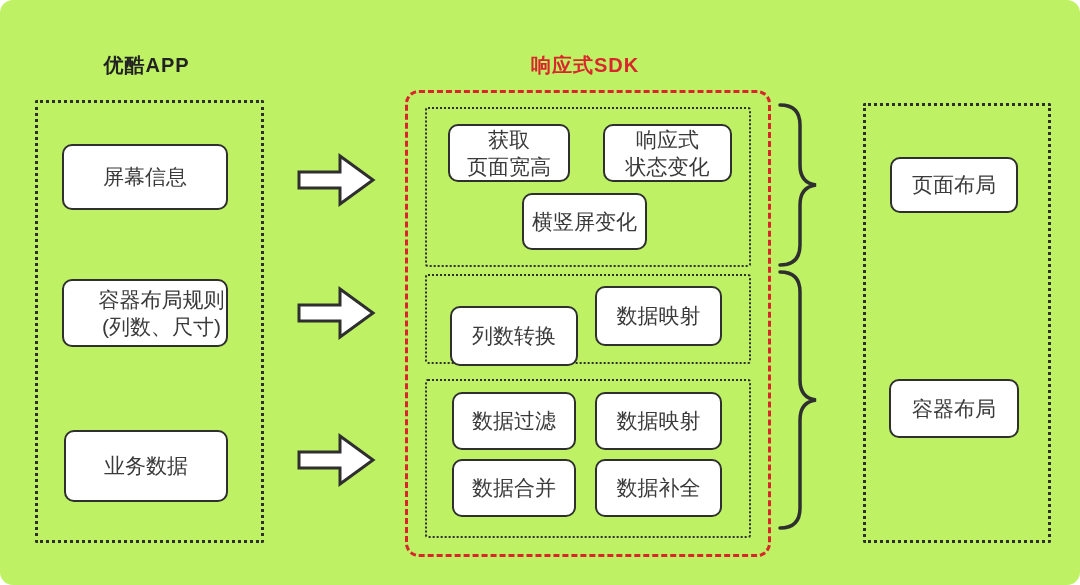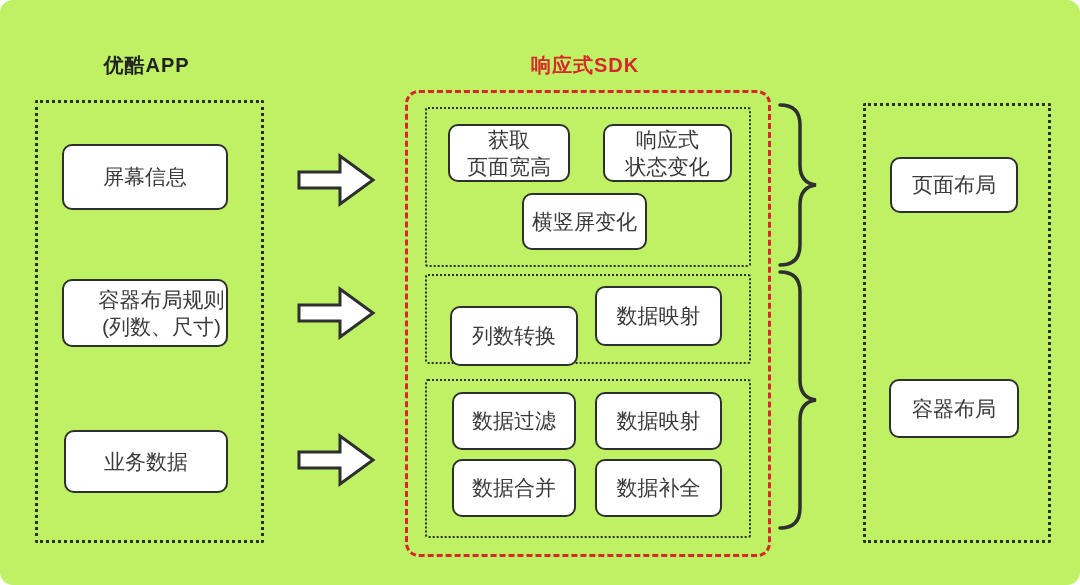--- a/index.html
+++ b/index.html
@@ -67,21 +67,21 @@
     text-align: center;
     font-size: 21px;
     line-height: 1.3;
     color: #3a3a3a;
     white-space: pre-line;
     box-sizing: border-box;
   }
   
   .b-screen   { left: 62px; top: 144px; width: 166px; height: 66px; }
   .b-rules    { left: 62px; top: 279px; width: 166px; height: 68px; padding-left: 33px; }
-  .b-biz      { left: 64px; top: 430px; width: 164px; height: 63px; }
+  .b-biz      { left: 64px; top: 430px; width: 164px; height: 72px; }
   
   .b-getsize  { left: 448px; top: 124px; width: 122px; height: 58px; }
   .b-state    { left: 603px; top: 124px; width: 129px; height: 58px; }
   .b-orient   { left: 522px; top: 193px; width: 125px; height: 57px; }
   
   .b-colconv  { left: 450px; top: 286px; width: 128px; height: 60px; margin-top: 20px; }
   .b-sizefit  { left: 595px; top: 286px; width: 127px; height: 60px; }
   
   .b-filter   { left: 452px; top: 392px; width: 124px; height: 58px; }
   .b-mapping  { left: 595px; top: 392px; width: 127px; height: 58px; }

